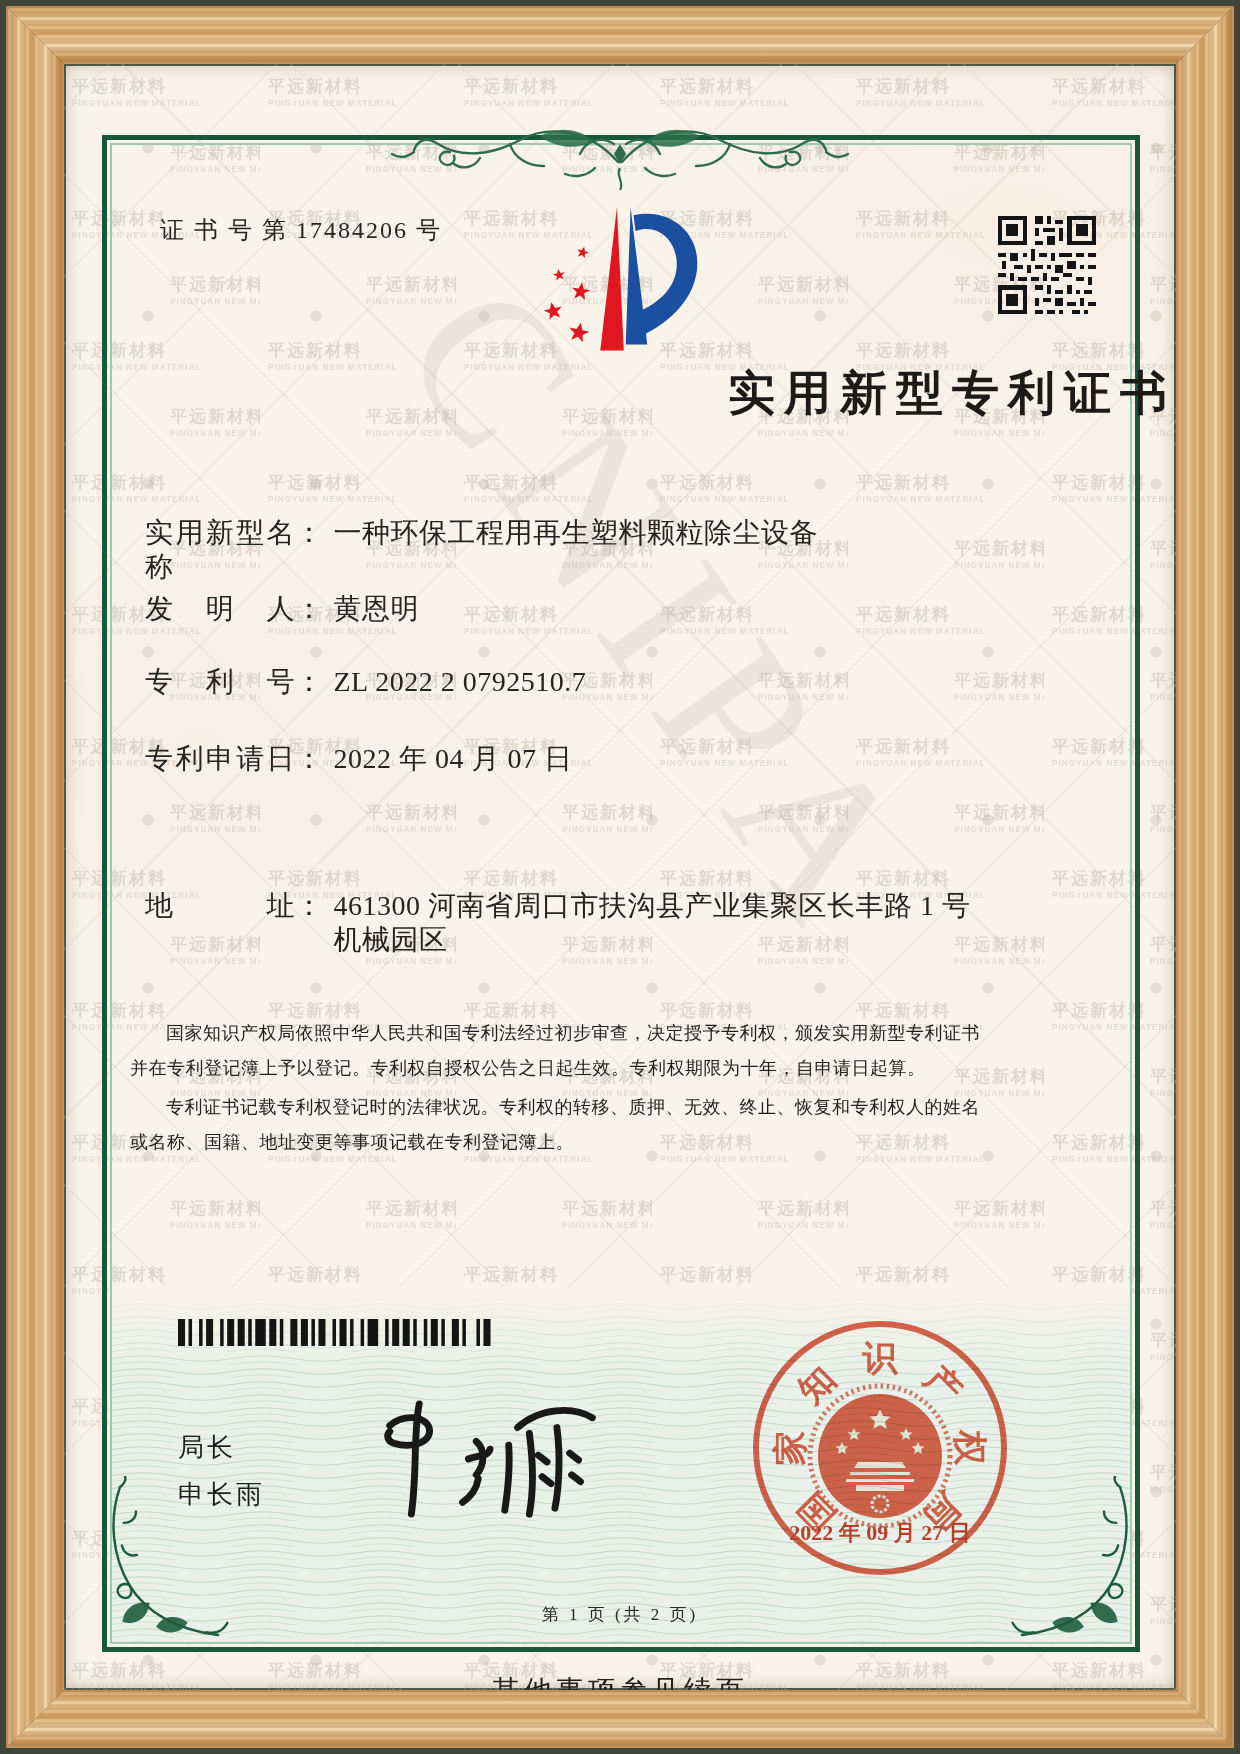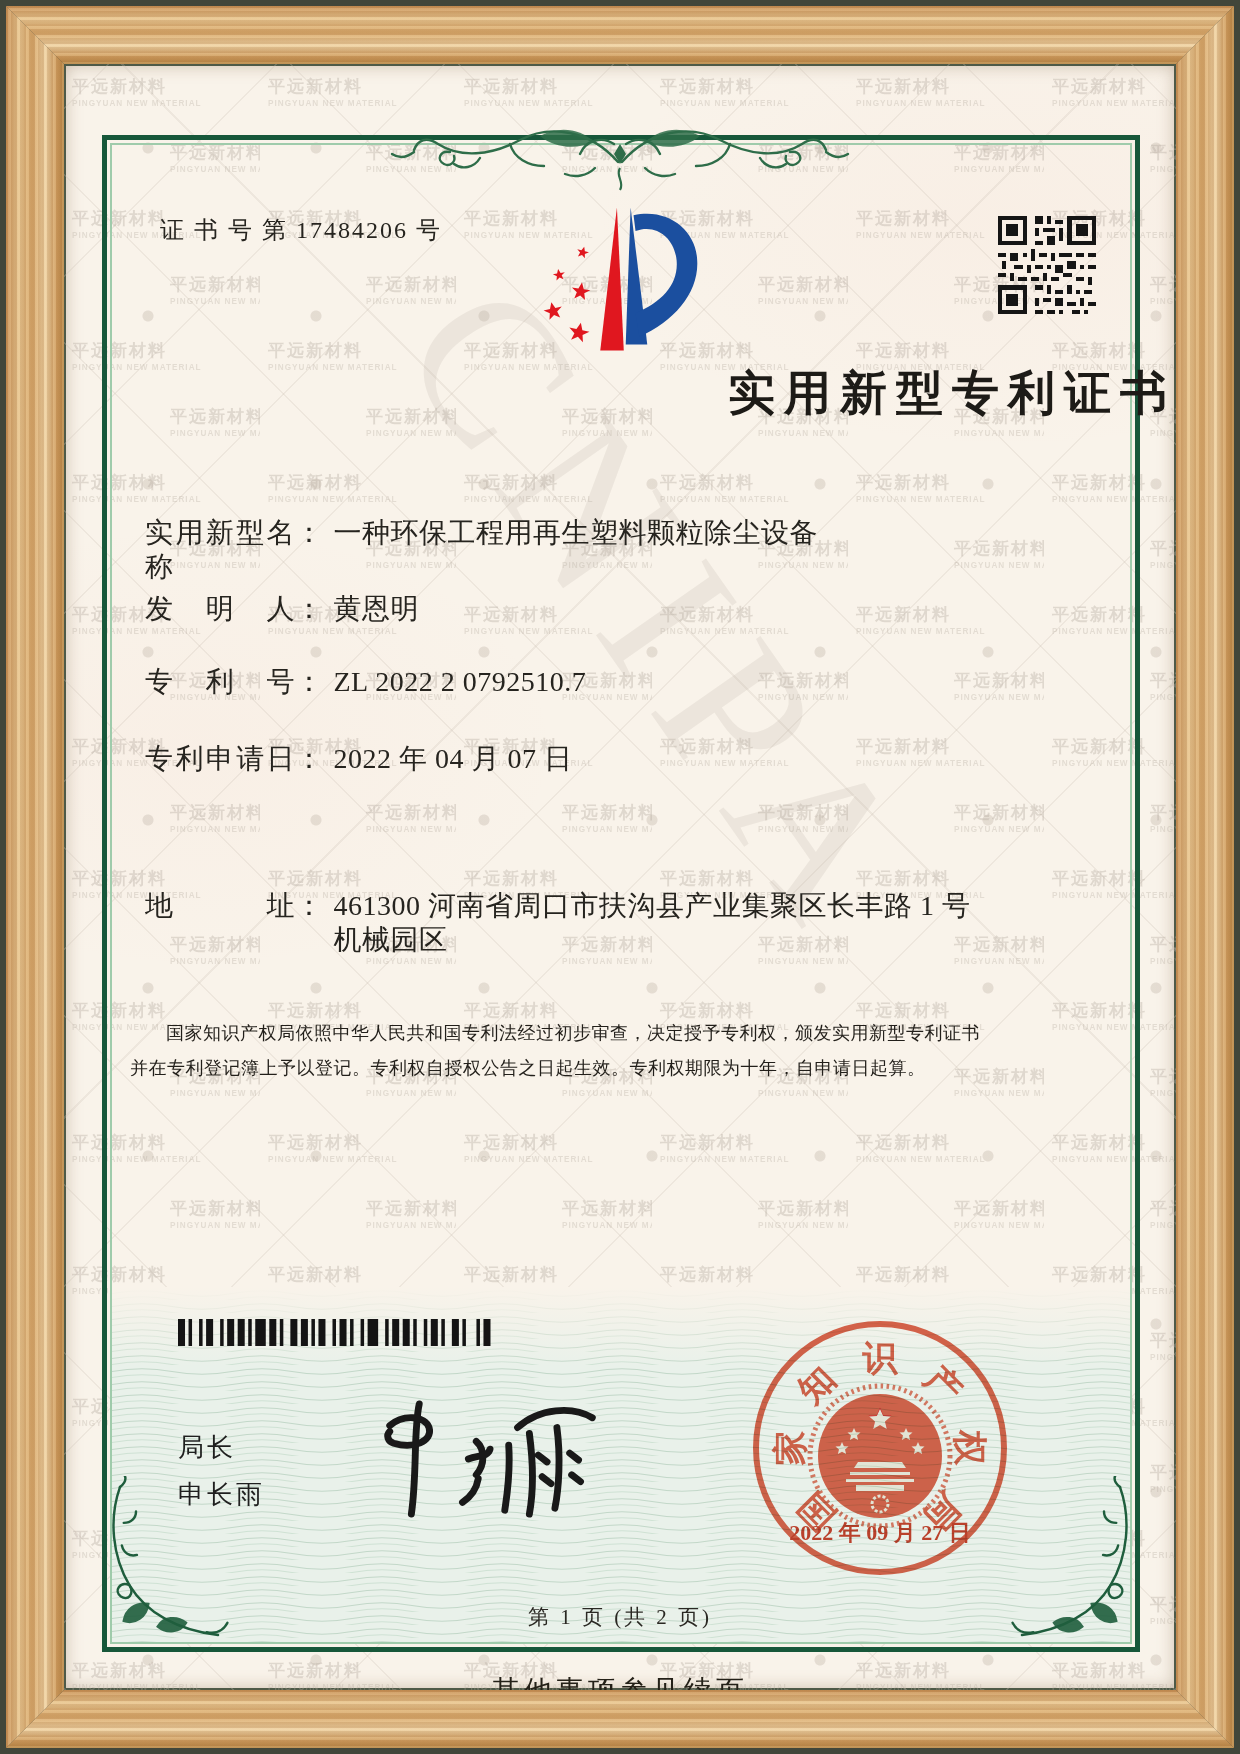--- a/index.html
+++ b/index.html
@@ -78,21 +78,21 @@
   .paras p { text-indent:2em; }
   .paras p + p { margin-top:5px; }
 
   .barcode { left:114px; top:1255px; width:316px; height:27px; }
 
   .signer { left:114px; top:1362px; font-family:Liberation Mono, monospace; font-size:26px; line-height:47px; color:#1f1f1f; letter-spacing:3px; }
   .signature { left:310px; top:1326px; width:236px; height:142px; }
 
   .seal { left:686px; top:1254px; width:260px; height:260px; opacity:.93; mix-blend-mode:multiply; }
 
-  .page-info { left:0; right:0; top:1539px; text-align:center; font-size:21px; letter-spacing:3px; color:#2a2823; }
+  .page-info { left:0; right:0; top:1539px; text-align:center; font-size:17px; letter-spacing:3px; color:#2a2823; }
   .continuation { left:0; right:0; top:1608px; text-align:center; font-size:28px; letter-spacing:4px; color:#242118; }
 </style>
 </head>
 <body>
 
 <div class="page">
 
   <div class="wood wood-top"></div>
   <div class="wood wood-bottom"></div>
   <div class="wood wood-left"></div>
@@ -215,20 +215,21 @@
     <div class="content-item frow" style="top:678px">
       <span class="flabel">专利申请日</span><span class="fcolon">：</span><span class="fvalue">2022 年 04 月 07 日</span>
     </div>
     <div class="content-item frow" style="top:825px">
       <span class="flabel">地址</span><span class="fcolon">：</span><span class="fvalue" style="width:640px">461300 河南省周口市扶沟县产业集聚区长丰路 1 号机械园区</span>
     </div>
 
 
     <div class="content-item paras">
       <p>国家知识产权局依照中华人民共和国专利法经过初步审查，决定授予专利权，颁发实用新型专利证书并在专利登记簿上予以登记。专利权自授权公告之日起生效。专利权期限为十年，自申请日起算。</p>
+      <p>专利证书记载专利权登记时的法律状况。专利权的转移、质押、无效、终止、恢复和专利权人的姓名或名称、国籍、地址变更等事项记载在专利登记簿上。</p>
     </div>
 
     <svg class="content-item barcode" preserveAspectRatio="none" fill="#141414" viewBox="0 0 180 27">
         <rect x="0" y="0" width="4" height="27"></rect>
         <rect x="6" y="0" width="2" height="27"></rect>
         <rect x="12" y="0" width="2" height="27"></rect>
         <rect x="16" y="0" width="4" height="27"></rect>
         <rect x="24" y="0" width="2" height="27"></rect>
         <rect x="28" y="0" width="4" height="27"></rect>
         <rect x="34" y="0" width="4" height="27"></rect>

